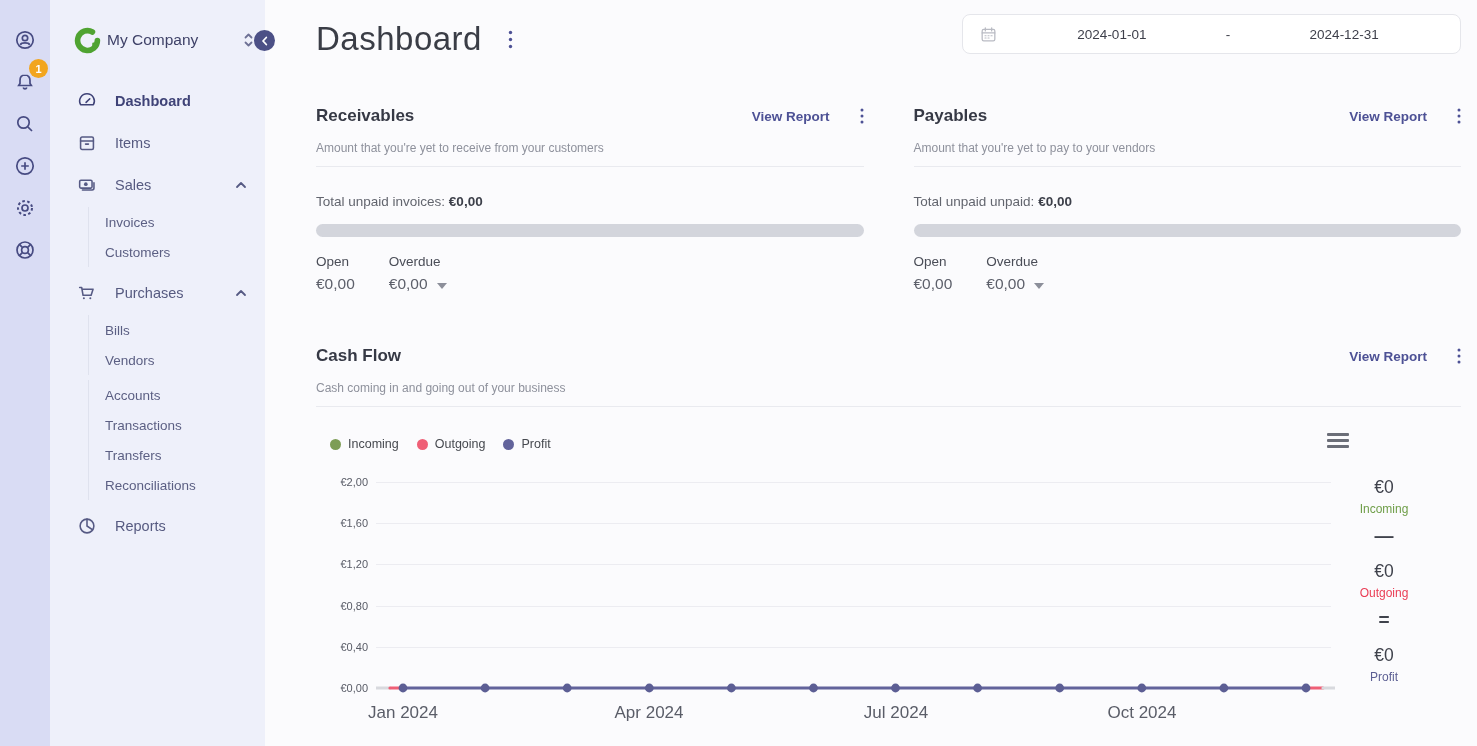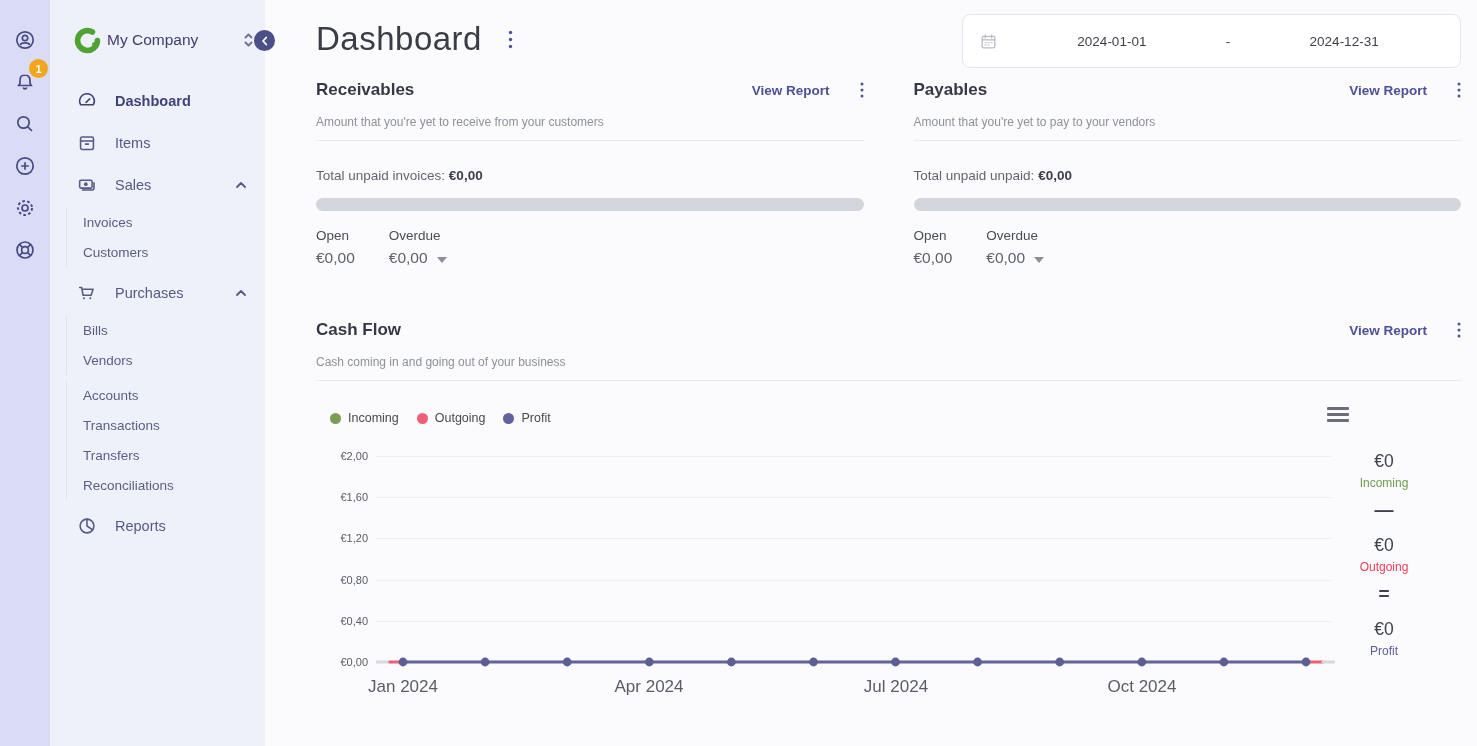--- a/index.html
+++ b/index.html
@@ -18,35 +18,35 @@
   .side-head { display:flex; align-items:center; height:80px; padding:0 10px 0 24px; }
   .company-name { font-size:15.5px; color:#3f4268; margin-left:6px; flex:1; }
   .switcher { color:#6e7195; cursor:pointer; display:flex; }
   .collapse-btn { position:absolute; left:204px; top:30px; width:21px; height:21px; border-radius:50%; background:#4c5086; display:flex; align-items:center; justify-content:center; cursor:pointer; z-index:5; }
   .nav-item { height:42px; display:flex; align-items:center; padding:0 18px 0 26px; color:#565a80; font-size:14.5px; cursor:pointer; }
   .nav-item svg { stroke:#565a84; flex-shrink:0; }
   .nav-item .lbl { margin-left:17px; }
   .nav-item.active { color:#3f4377; font-weight:bold; }
   .nav-item.active svg { stroke:#3f4377; }
   .chev { margin-left:auto; display:flex; color:#565a84; }
-  .nav-sub { margin:1px 0 5px 16px; border-left:1px solid #dfe2ee; padding-left:16px; }
+  .nav-sub { margin:1px 0 5px 38px; border-left:1px solid #dfe2ee; padding-left:16px; }
   .nav-sub-item { height:30px; display:flex; align-items:center; color:#5b5f83; font-size:13.5px; cursor:pointer; }
 
   
   .content { flex:1; padding:14px 16px 0 51px; position:relative; }
   .content-header { position:relative; height:66px; }
   .page-title-row { display:flex; align-items:center; padding-top:6px; }
   .page-title { font-size:33px; font-weight:400; color:#3a3d46; letter-spacing:0.5px; }
   .kebab { margin-left:26px; cursor:pointer; display:flex; }
-  .datebox { position:absolute; right:0; top:0; width:499px; height:54px; background:#fff; border:1px solid #e5e6eb; border-radius:8px; display:flex; align-items:center; padding:0 6px 0 16px; }
+  .datebox { position:absolute; right:0; top:0; width:499px; height:40px; background:#fff; border:1px solid #e5e6eb; border-radius:8px; display:flex; align-items:center; padding:0 6px 0 16px; }
   .datebox .date-val { flex:1; text-align:center; font-size:13.5px; color:#3d3f4a; cursor:text; }
   .datebox .date-sep { font-size:13.5px; color:#3d3f4a; padding:0 4px; }
 
   
-  .cards-row { display:flex; gap:50px; }
+  .cards-row { display:flex; gap:50px; margin-top:26px; }
   .card { flex:1; }
   .card-head { display:flex; align-items:center; }
   .card-title { font-size:17px; font-weight:bold; color:#363945; flex:1; }
   .view-report { font-size:13.5px; font-weight:bold; color:#4d5195; cursor:pointer; margin-right:30px; }
   .card-sub { font-size:12px; color:#8e919c; margin-top:15px; }
   .divider { border-bottom:1px solid #e9eaef; margin-top:11px; }
   .total-line { margin-top:27px; font-size:13.5px; color:#62656e; }
   .total-line b { color:#3c3f49; }
   .progress { margin-top:15px; height:13px; border-radius:7px; background:#d3d5dc; cursor:pointer; }
   .stats { display:flex; gap:34px; margin-top:17px; }

